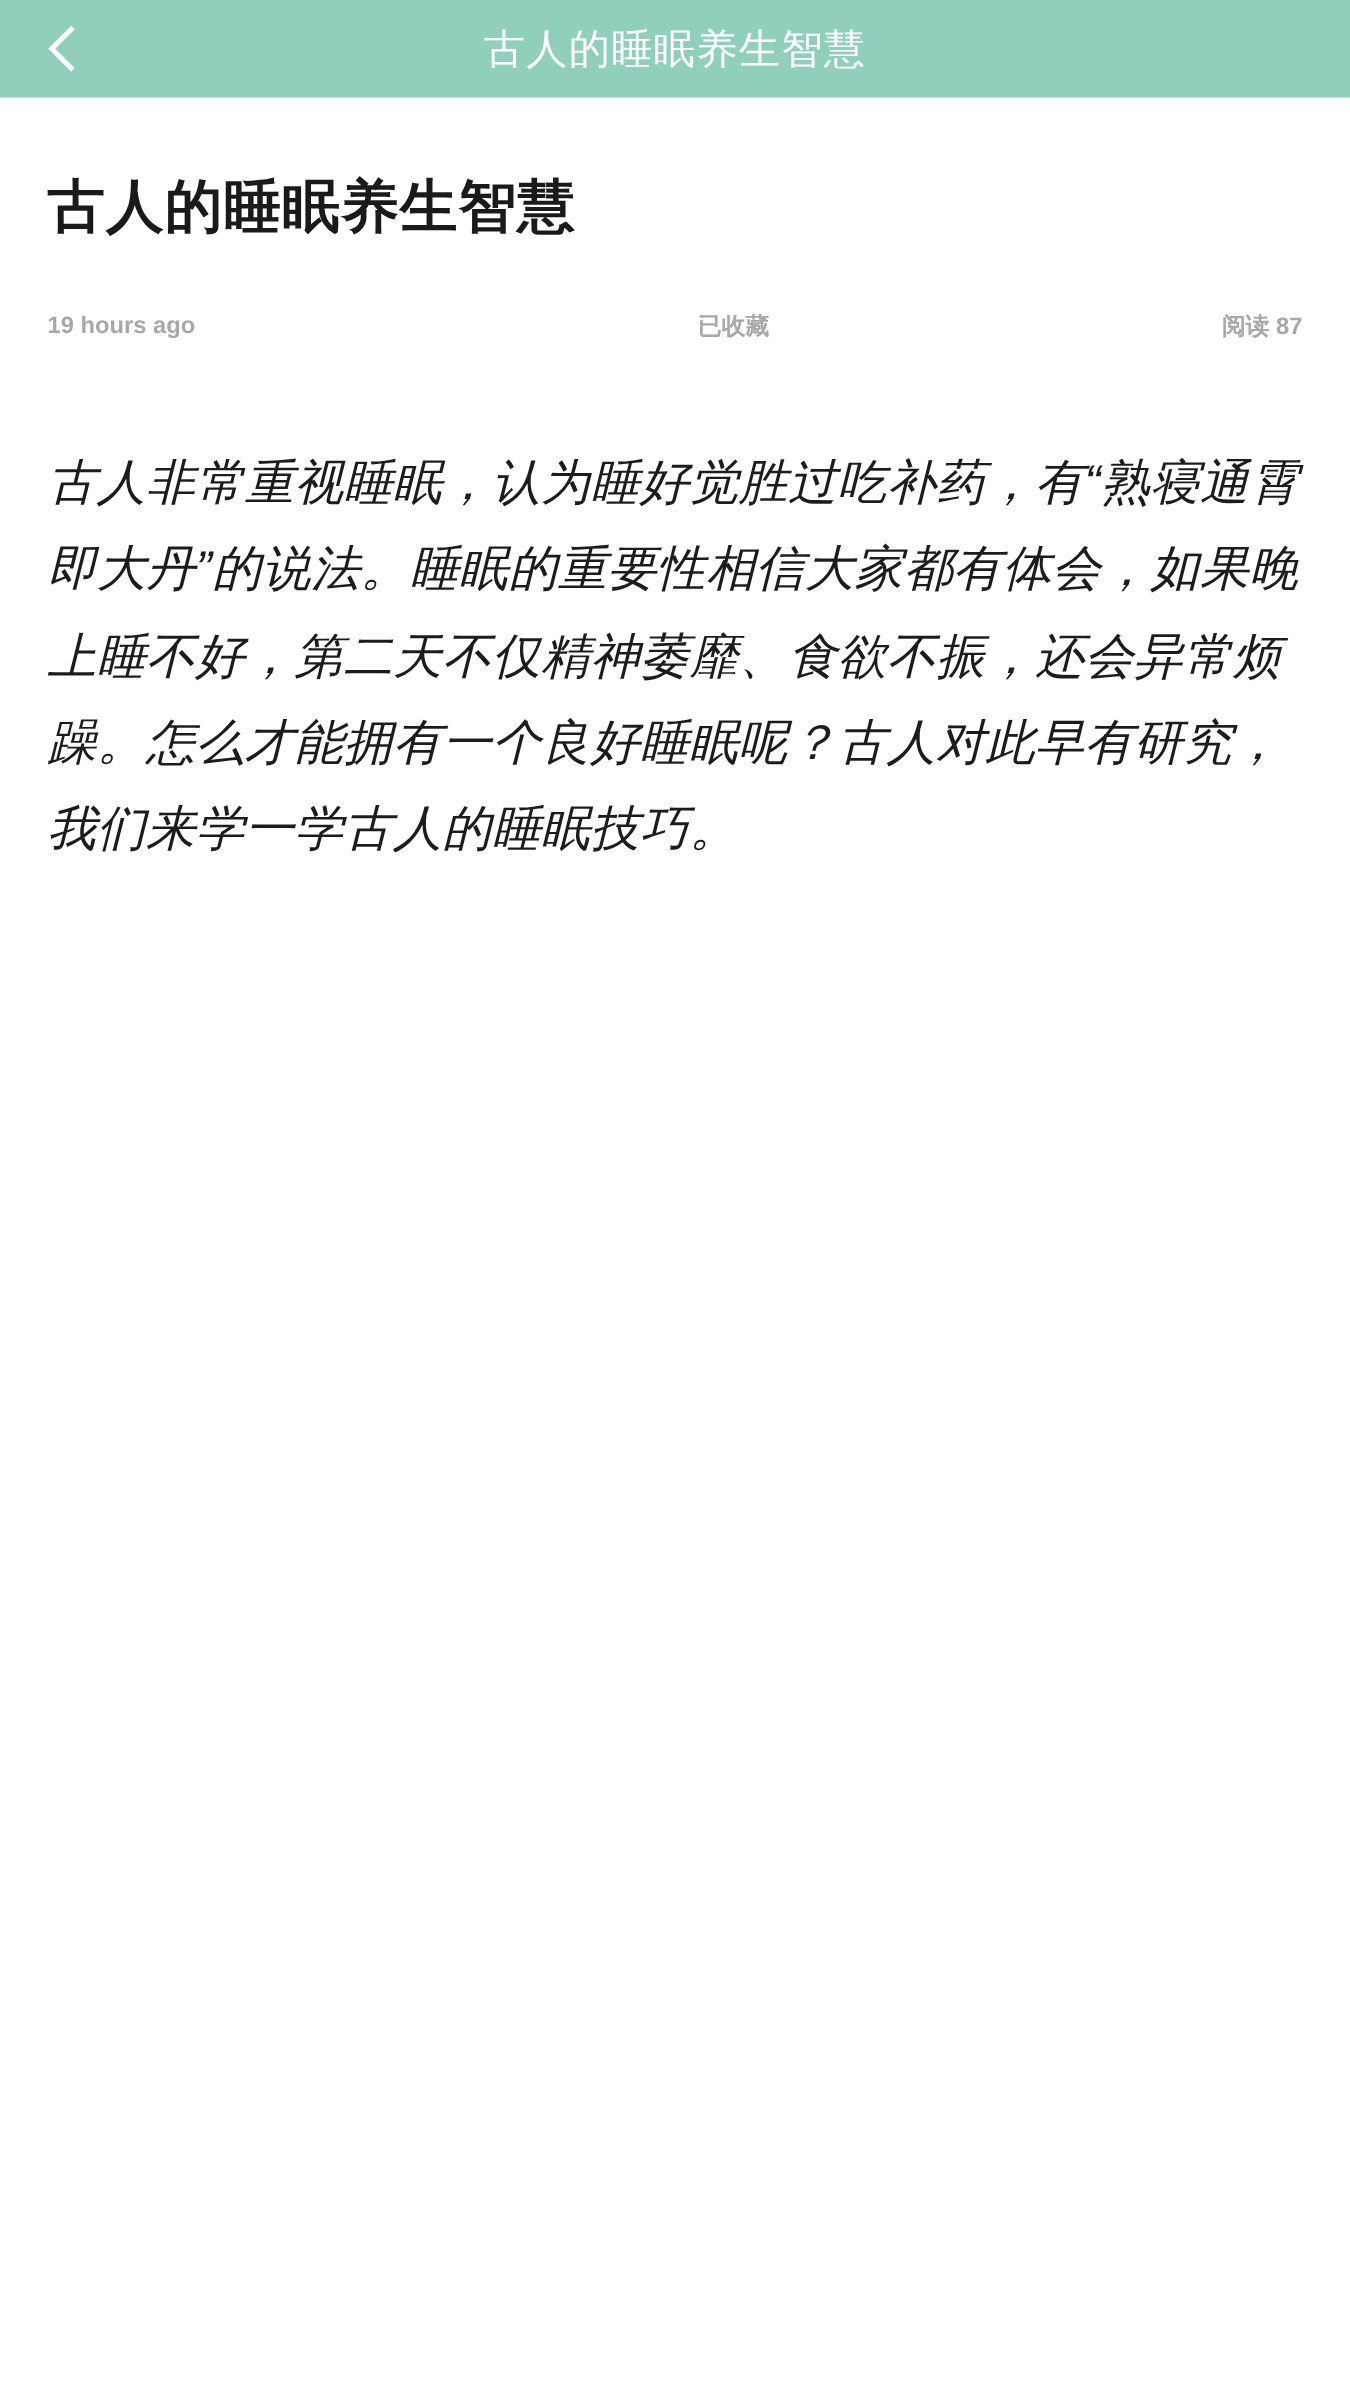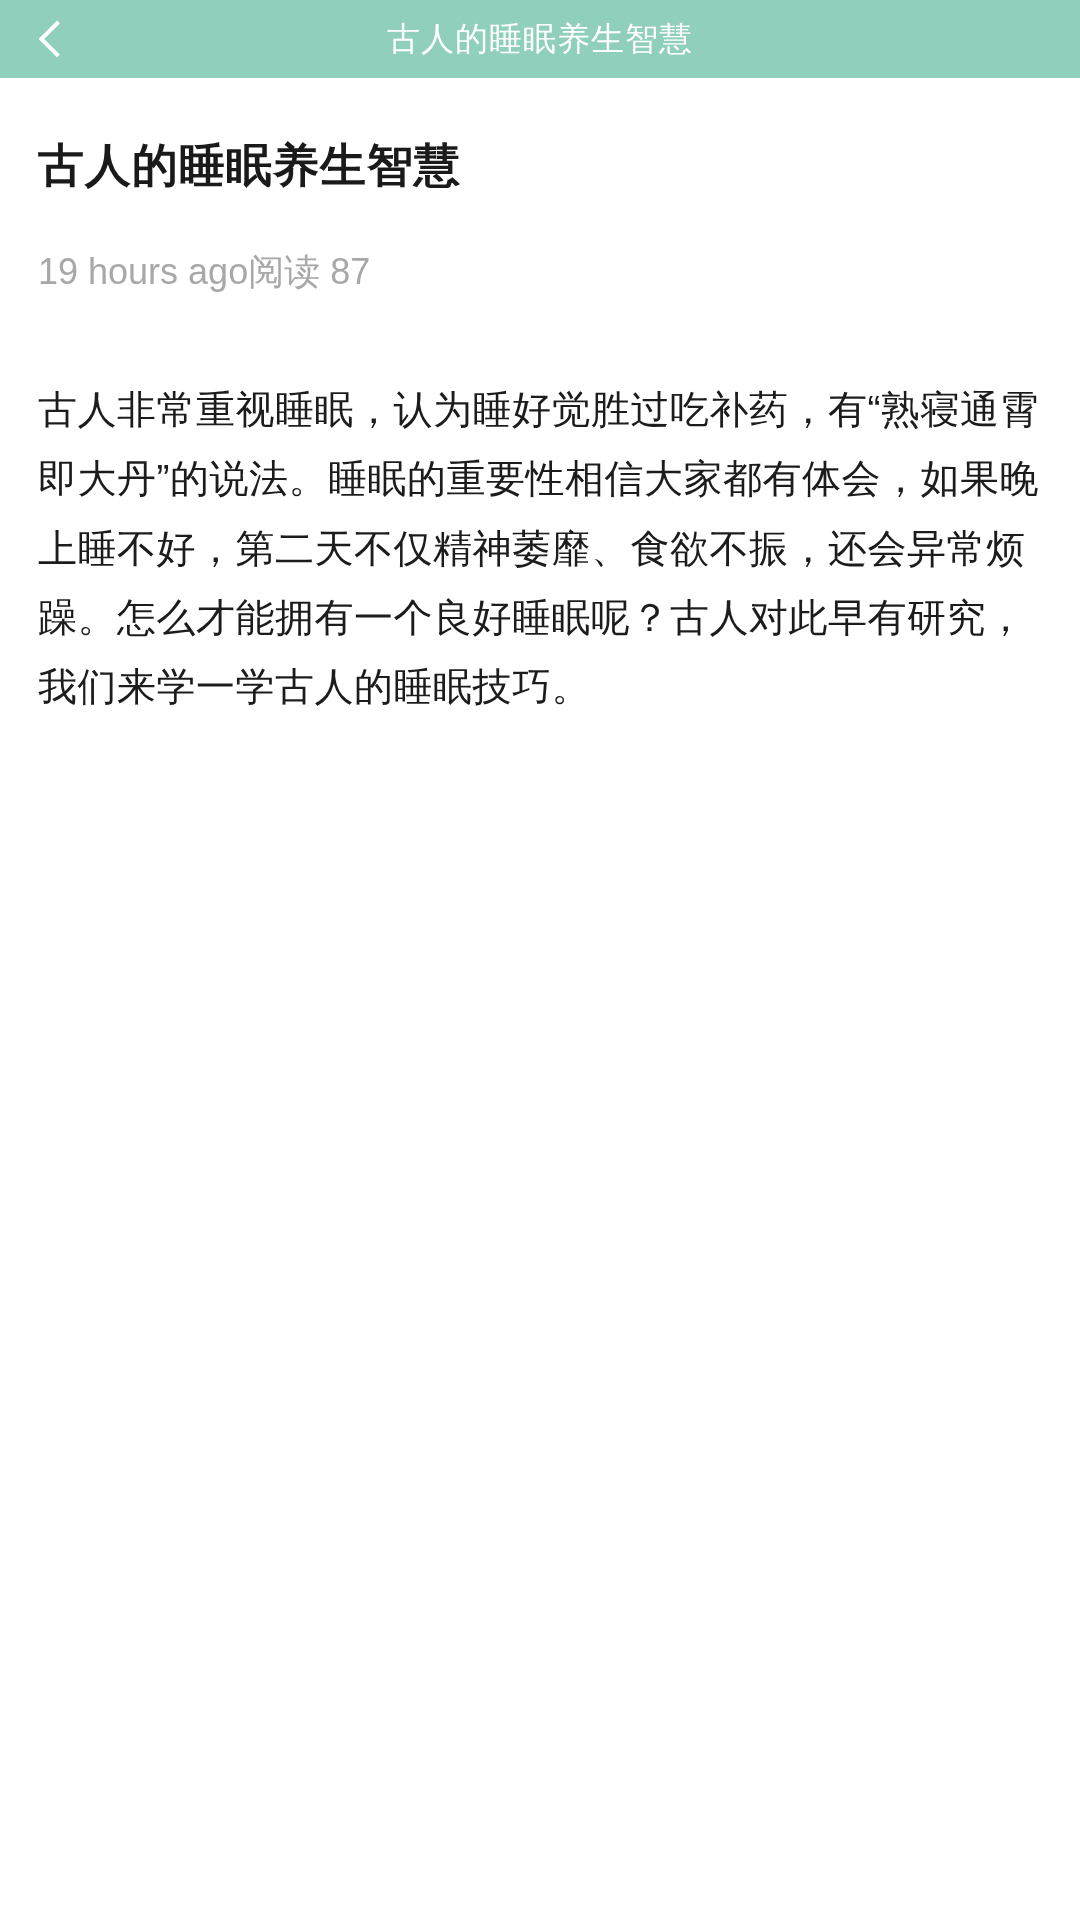--- a/index.html
+++ b/index.html
@@ -62,21 +62,22 @@
     color: #1a1a1a;
     letter-spacing: 1px;
     line-height: 1.3;
   }
 
   .meta-row {
     display: flex;
     align-items: center;
     margin-top: 52px;
     color: #a8a8a8;
-    font-size: 36px;
+    font-size: 19px;
+    font-weight: bold;
   }
   .meta-time { flex: 0 0 auto; }
   .meta-fav {
     flex: 1 1 auto;
     text-align: center;
     margin-left: 40px;
   }
   .meta-reads {
     flex: 0 0 auto;
   }
@@ -84,37 +85,39 @@
   .body-text {
     margin-top: 78px;
     font-size: 39px;
     line-height: 1.78;
     color: #1c1c1c;
     letter-spacing: 0.5px;
     word-break: break-word;
   }
   .para {
     margin: 0 0 64px 0;
+    font-style: italic;
   }
   .para:last-child { margin-bottom: 0; }
 </style>
 </head>
 <body>
 
 <div class="appbar">
   <div class="back-btn">
     <span class="back-chevron"></span>
   </div>
   <div class="appbar-title">古人的睡眠养生智慧</div>
 </div>
 
 <div class="article">
   <h1 class="article-title">古人的睡眠养生智慧</h1>
 
   <div class="meta-row">
     <span class="meta-time">19 hours ago</span>
+    <span class="meta-fav">已收藏</span>
     <span class="meta-reads">阅读 87</span>
   </div>
 
   <div class="body-text">
     <p class="para">古人非常重视睡眠，认为睡好觉胜过吃补药，有“熟寝通霄即大丹”的说法。睡眠的重要性相信大家都有体会，如果晚上睡不好，第二天不仅精神萎靡、食欲不振，还会异常烦躁。怎么才能拥有一个良好睡眠呢？古人对此早有研究，我们来学一学古人的睡眠技巧。</p>
   </div>
 </div>
 
 </body></html>

